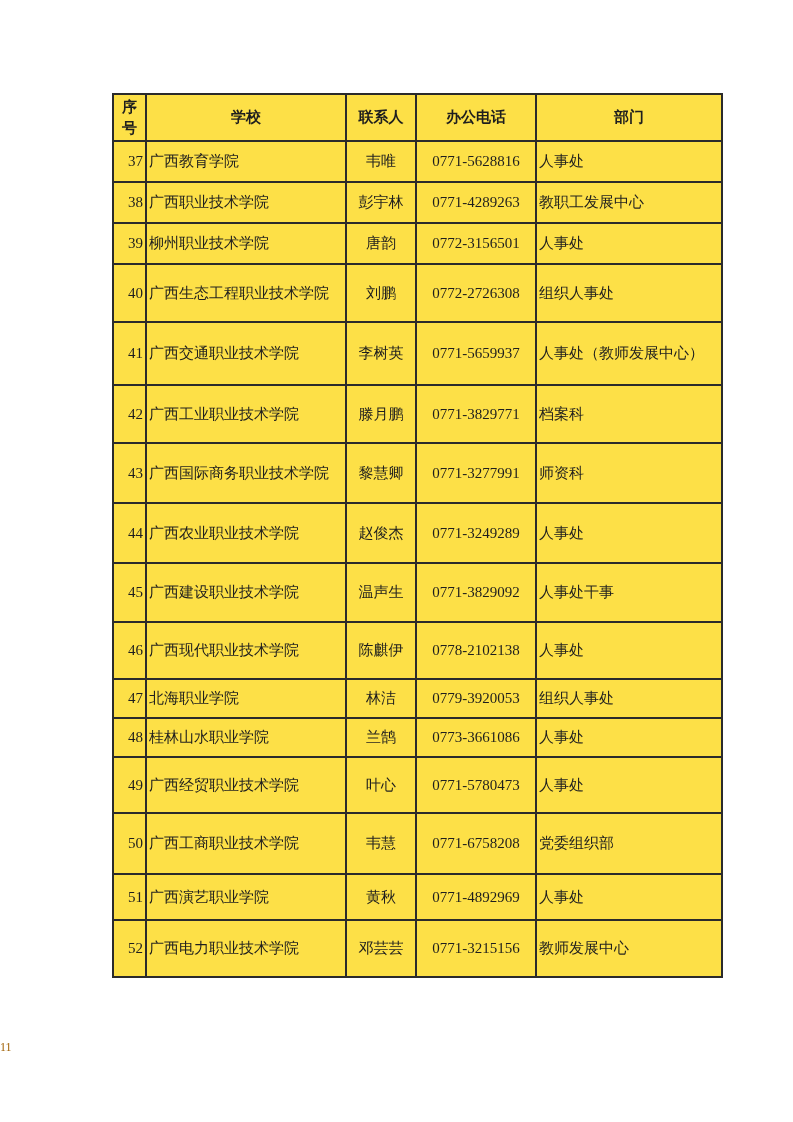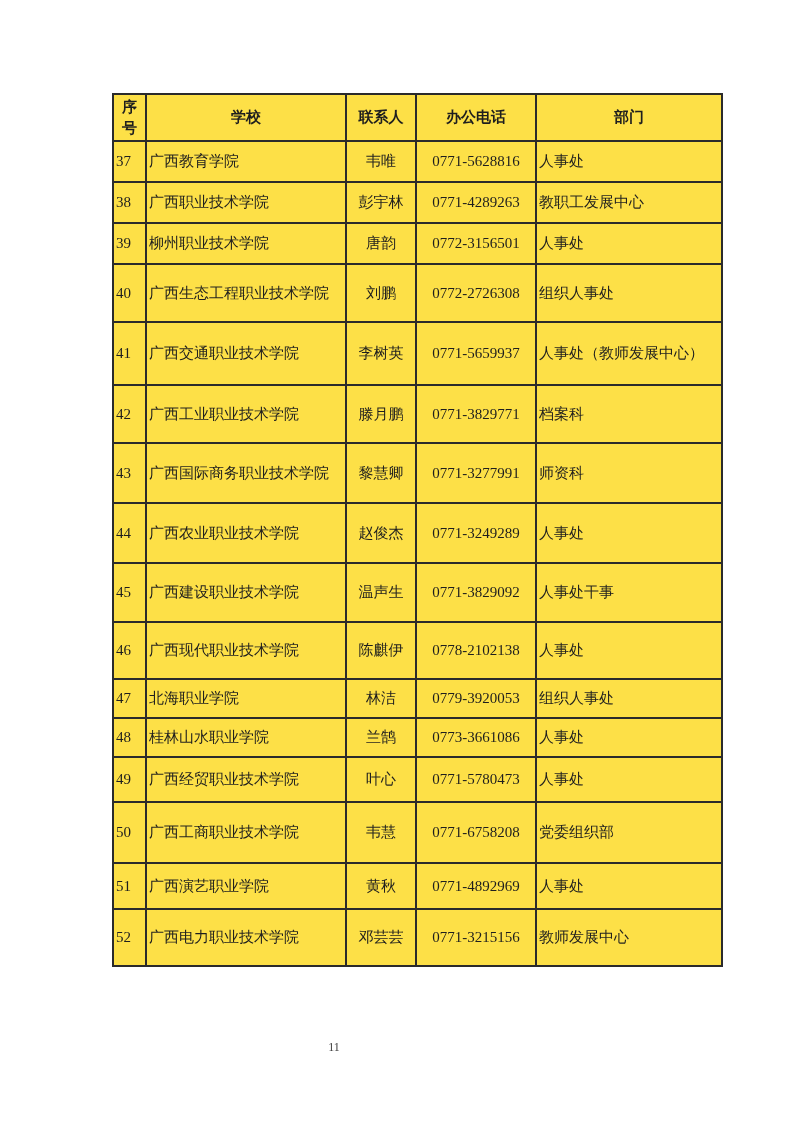--- a/index.html
+++ b/index.html
@@ -45,31 +45,30 @@
     padding: 2px 1px;
   }
   col.c-no     { width: 33px; }
   col.c-school { width: 200px; }
   col.c-contact{ width: 70px; }
   col.c-phone  { width: 120px; }
   col.c-dept   { width: 186px; }
 
   td.ct { text-align: center; }
   td.al { text-align: left; padding-left: 3px; padding-right: 2px; }
-  td.num { text-align: left; font-size: 14px; }
+  td.num { text-align: right; font-size: 14px; }
   td.phone { text-align: center; font-size: 15px; white-space: nowrap; }
 
   .page-number {
     position: absolute;
     top: 1040px;
     left: 0;
     width: 668px;
-    text-align: center;
     font-size: 12px;
-    color: #404040;
+    color: #a16207;
   }
 </style>
 </head>
 <body>
 
 <div class="page">
 
   <table class="contact-table">
     <colgroup>
       <col class="c-no">
@@ -165,21 +164,21 @@
         <td class="phone">0779-3920053</td>
         <td class="al">组织人事处</td>
       </tr>
       <tr style="height:39px;padding-left:48px;">
         <td class="num">48</td>
         <td class="al">桂林山水职业学院</td>
         <td class="ct">兰鹄</td>
         <td class="phone">0773-3661086</td>
         <td class="al">人事处</td>
       </tr>
-      <tr style="height:45px;">
+      <tr style="height:56px;">
         <td class="num">49</td>
         <td class="al">广西经贸职业技术学院</td>
         <td class="ct">叶心</td>
         <td class="phone">0771-5780473</td>
         <td class="al">人事处</td>
       </tr>
       <tr style="height:61px;">
         <td class="num">50</td>
         <td class="al">广西工商职业技术学院</td>
         <td class="ct">韦慧</td>

